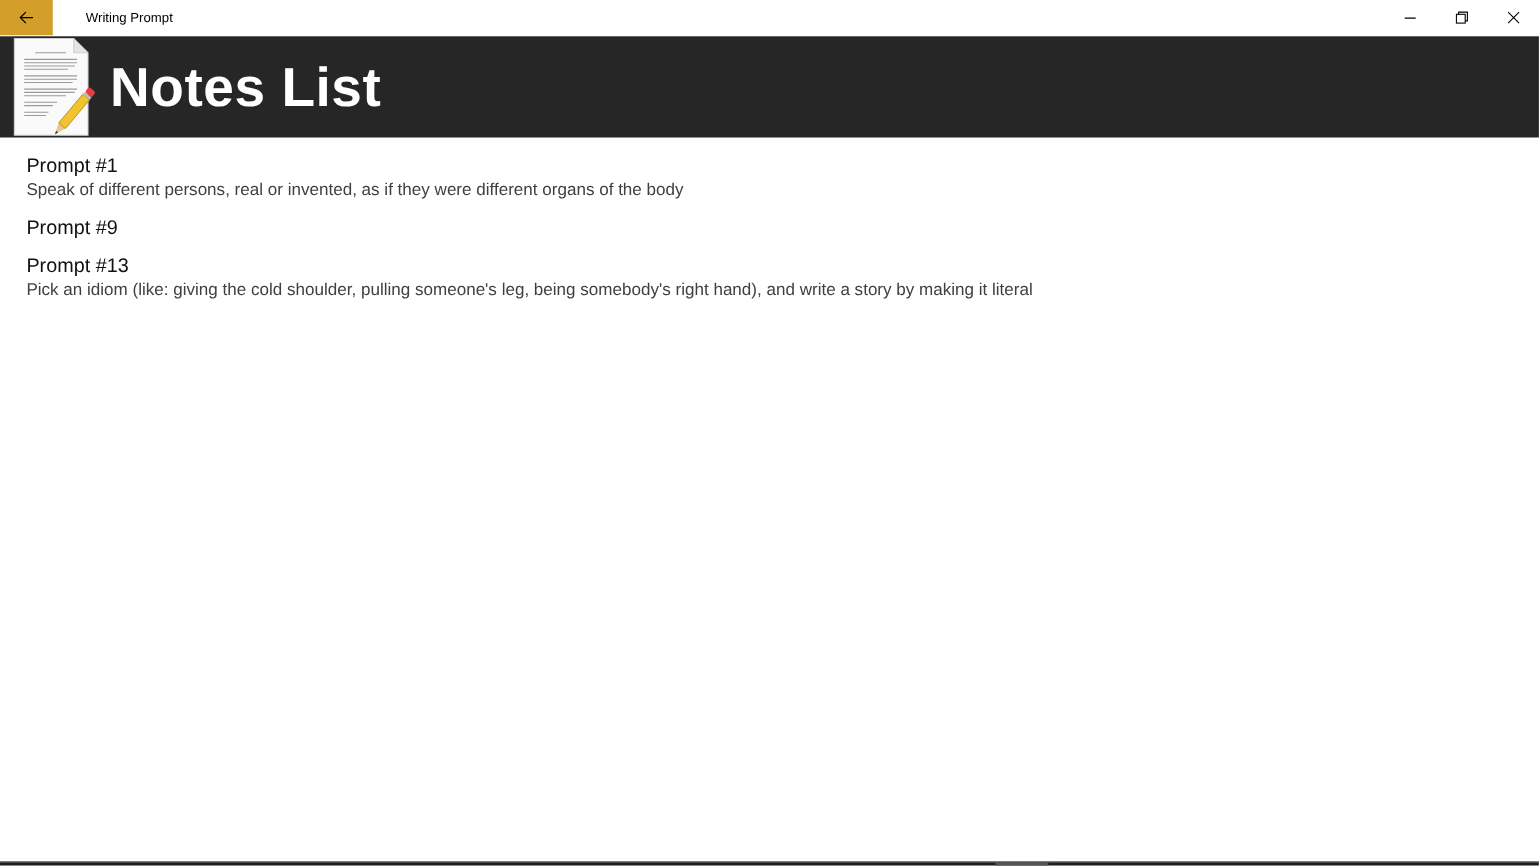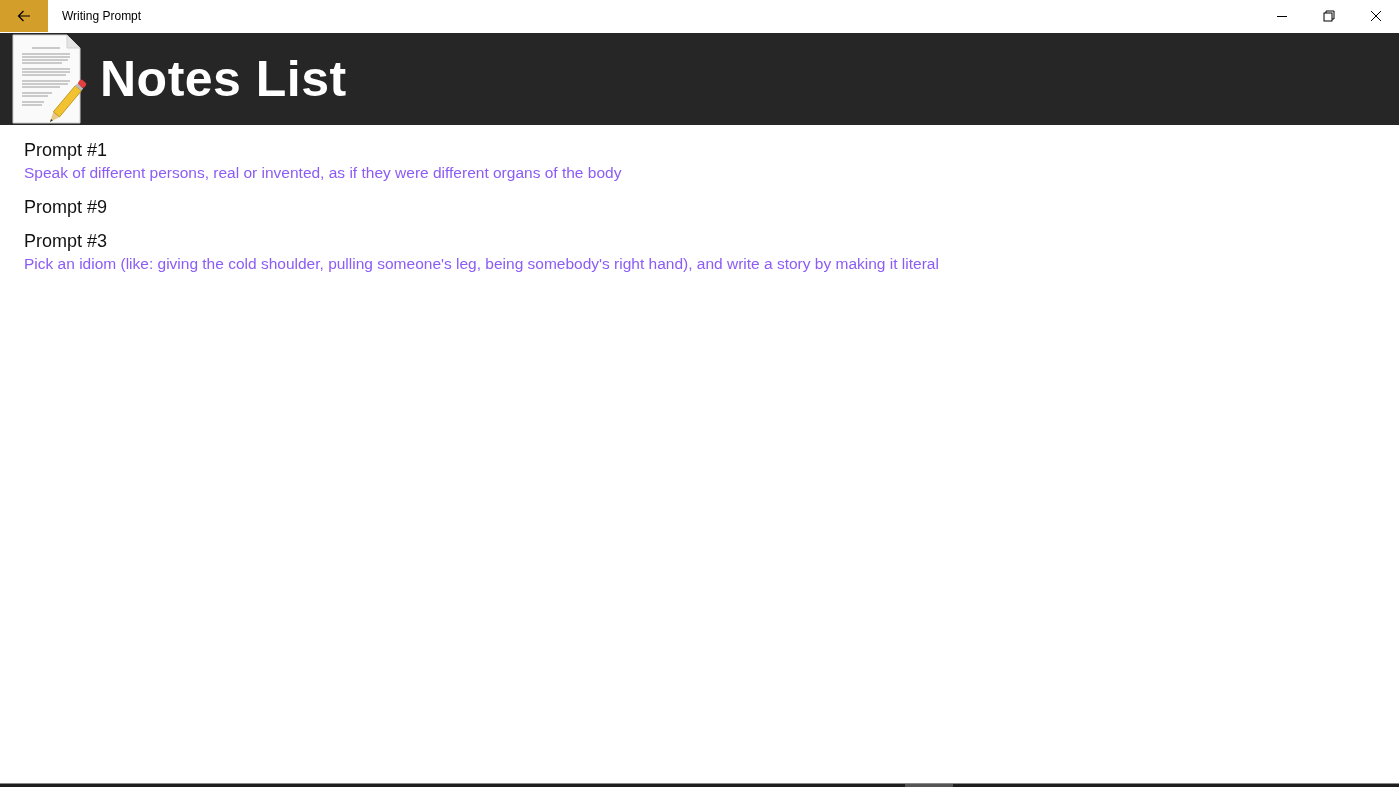--- a/index.html
+++ b/index.html
@@ -11,21 +11,21 @@
   .titlebar {
     position: absolute; left: 0; top: 0; width: 1399px; height: 32px;
     background: #ffffff; display: flex; align-items: center;
   }
   .back-btn {
     width: 48px; height: 32px; background: #d39f2a;
     display: flex; align-items: center; justify-content: center; cursor: pointer;
   }
   .back-btn svg { width: 16px; height: 16px; }
   .title-text {
-    margin-left: 14px; font-size: 12px; color: #000;
+    margin-left: 30px; font-size: 12px; color: #000;
   }
   .win-controls { position: absolute; right: 0; top: 0; height: 32px; display: flex; }
   .win-btn {
     width: 47px; height: 32px; display: flex; align-items: center; justify-content: center; cursor: pointer;
   }
   .win-btn svg { width: 12px; height: 12px; }
   .header {
     position: absolute; left: 0; top: 33px; width: 1399px; height: 92px;
     background: #262626;
     padding-left: 33px;
@@ -37,21 +37,21 @@
     position: absolute; left: 100px; top: 14px;
     color: #ffffff; font-size: 50px; font-weight: bold; line-height: 64px;
     letter-spacing: 0.5px;
   }
   .list { position: absolute; left: 12px; top: 127px; width: 1378px; }
   .item { margin: 12px; }
   .item-title {
     font-size: 18px; line-height: 22px; color: #111; white-space: nowrap;
   }
   .item-text {
-    font-size: 15.5px; line-height: 23px; color: #8b5cf6;
+    font-size: 15.5px; line-height: 23px; color: #404040;
     white-space: nowrap; overflow: hidden; text-overflow: ellipsis;
     width: 1374px;
   }
   .taskbar-edge {
     position: absolute; left: 0; bottom: 0; width: 1399px; height: 3px;
     background: #1e1e1e; border-top: 1px solid #8a8a8a;
   }
   .taskbar-highlight {
     position: absolute; left: 905px; bottom: 0; width: 48px; height: 3px; background: #555;
   }
@@ -120,19 +120,19 @@
 
 <div class="list">
   <div class="item">
     <div class="item-title">Prompt #1</div>
     <div class="item-text">Speak of different persons, real or invented, as if they were different organs of the body</div>
   </div>
   <div class="item">
     <div class="item-title">Prompt #9</div>
   </div>
   <div class="item">
-    <div class="item-title">Prompt #3</div>
+    <div class="item-title">Prompt #13</div>
     <div class="item-text">Pick an idiom (like: giving the cold shoulder, pulling someone's leg, being somebody's right hand), and write a story by making it literal</div>
   </div>
 </div>
 
 <div class="taskbar-edge"></div>
 <div class="taskbar-highlight"></div>
 
 </body></html>

